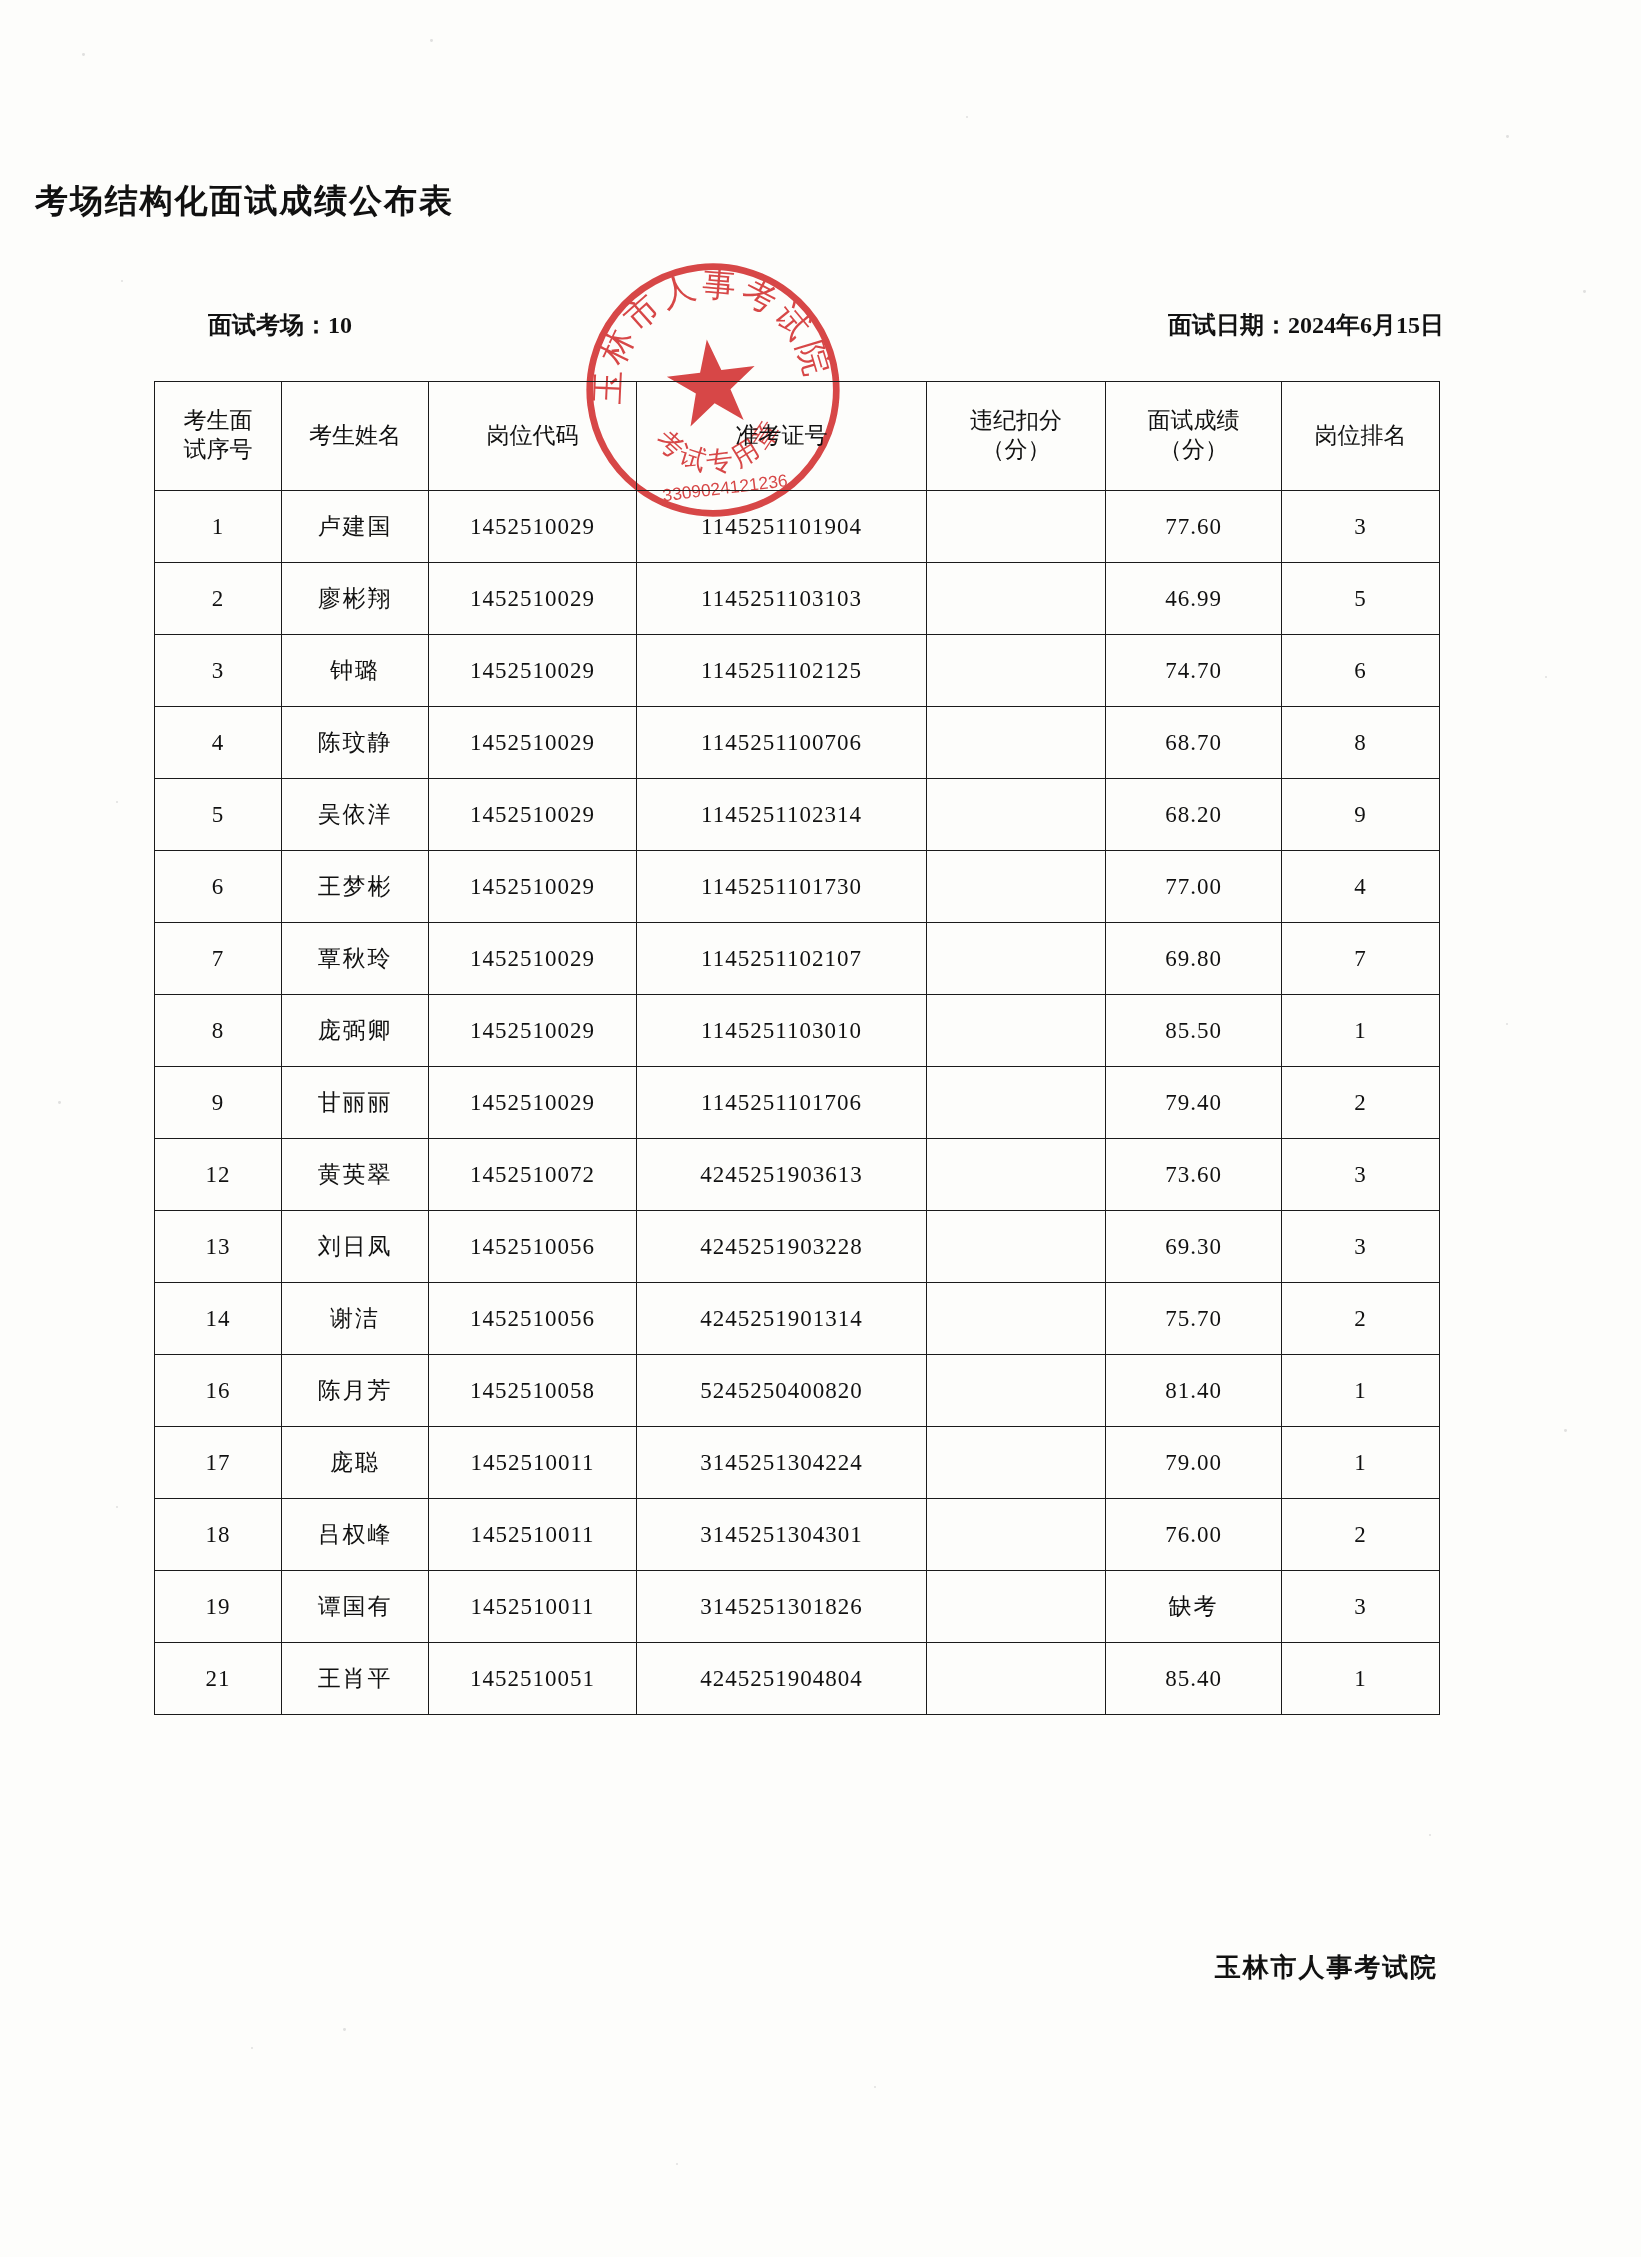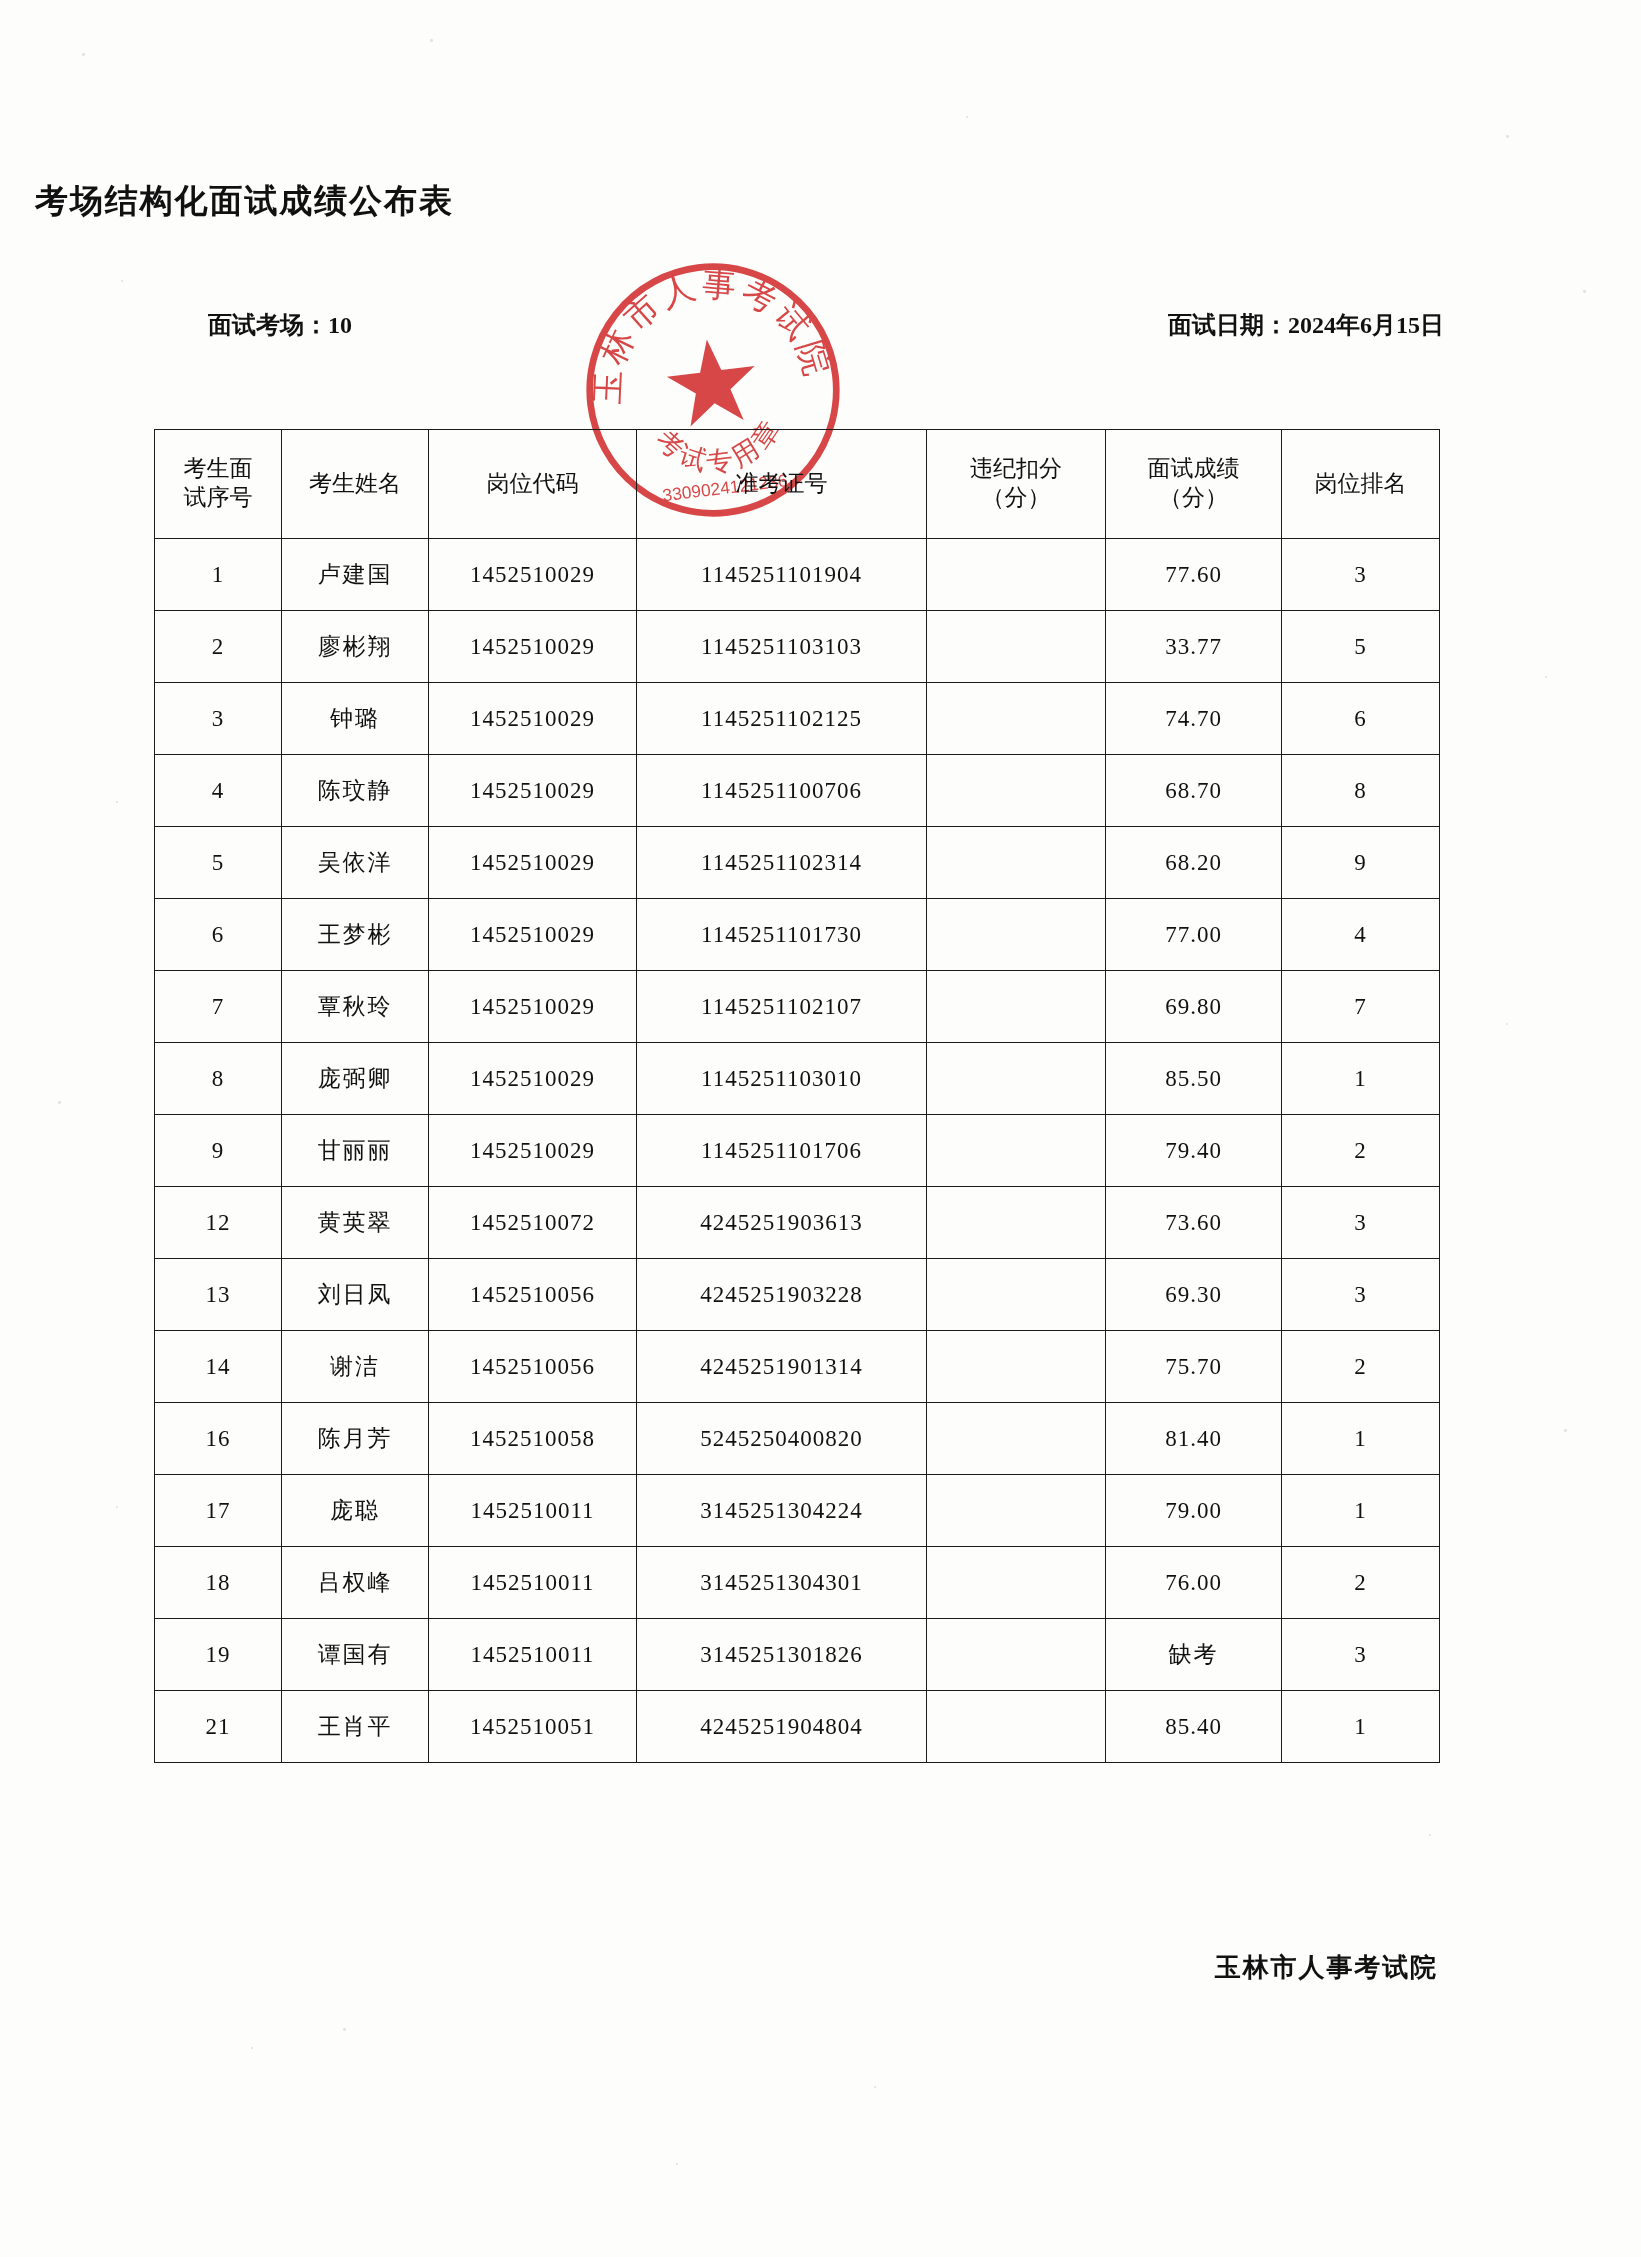--- a/index.html
+++ b/index.html
@@ -51,21 +51,20 @@
     font-size: 24px;
     font-weight: bold;
     color: #111;
   }
 
   .table-wrap {
     position: absolute;
     top: 381px;
     left: 154px;
     width: 1284px;
-    margin-top: 48px;
   }
   table.grades {
     border-collapse: collapse;
     width: 100%;
     table-layout: fixed;
   }
   table.grades th, table.grades td {
     border: 1.5px solid #1b1b1b;
     text-align: center;
     vertical-align: middle;
@@ -190,21 +189,21 @@
             <td class="num"></td>
             <td class="num">77.60</td>
             <td class="num">3</td>
           </tr>
           <tr>
             <td class="num">2</td>
             <td class="cn">廖彬翔</td>
             <td class="num">1452510029</td>
             <td class="num">1145251103103</td>
             <td class="num"></td>
-            <td class="num">33.77</td>
+            <td class="num">46.99</td>
             <td class="num">5</td>
           </tr>
           <tr>
             <td class="num">3</td>
             <td class="cn">钟璐</td>
             <td class="num">1452510029</td>
             <td class="num">1145251102125</td>
             <td class="num"></td>
             <td class="num">74.70</td>
             <td class="num">6</td>

